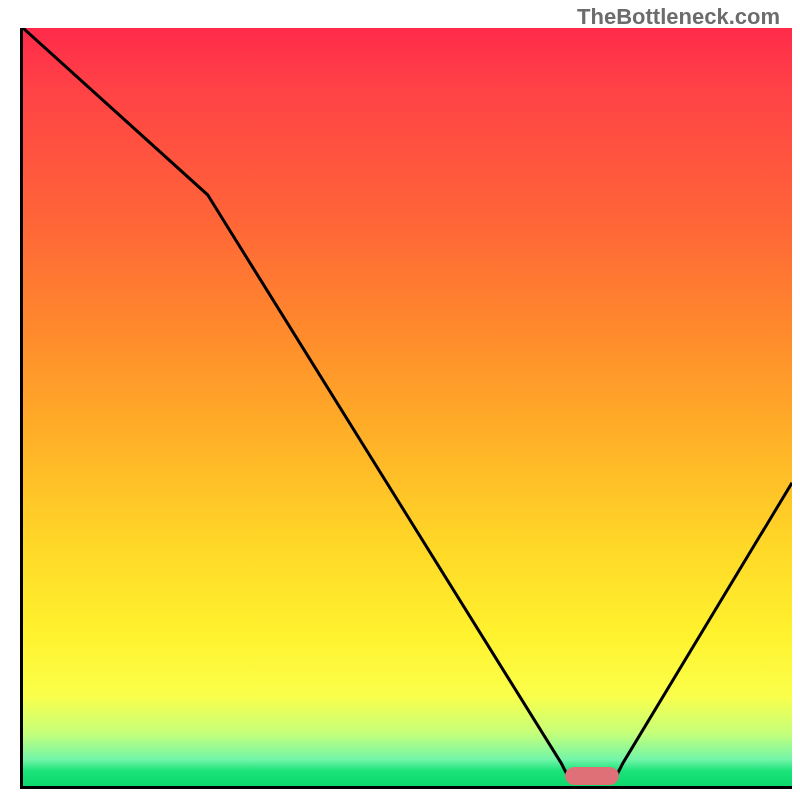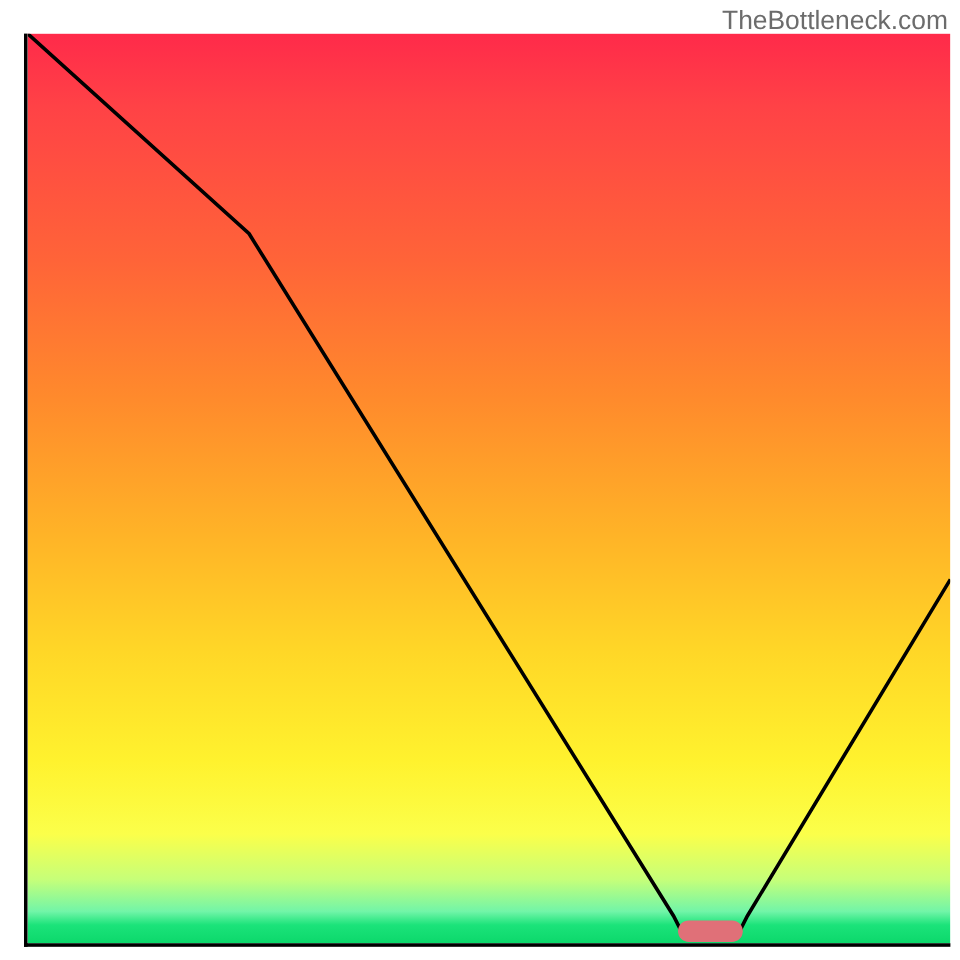--- a/index.html
+++ b/index.html
@@ -7,24 +7,24 @@
     padding: 0;
     background: #ffffff;
     width: 800px;
     height: 800px;
     position: relative;
     font-family: Arial, sans-serif;
   }
   .watermark {
     position: absolute;
     top: 4px;
-    right: 10px;
+    right: 20px;
     color: #6c6c6c;
     font-size: 22px;
-    font-weight: 400;
+    font-weight: 700;
     z-index: 10;
   }
   .plot-area {
     position: absolute;
     left: 20px;
     top: 28px;
     width: 769px;
     height: 758px;
     border-left: 3px solid #000;
     border-bottom: 3px solid #000;

